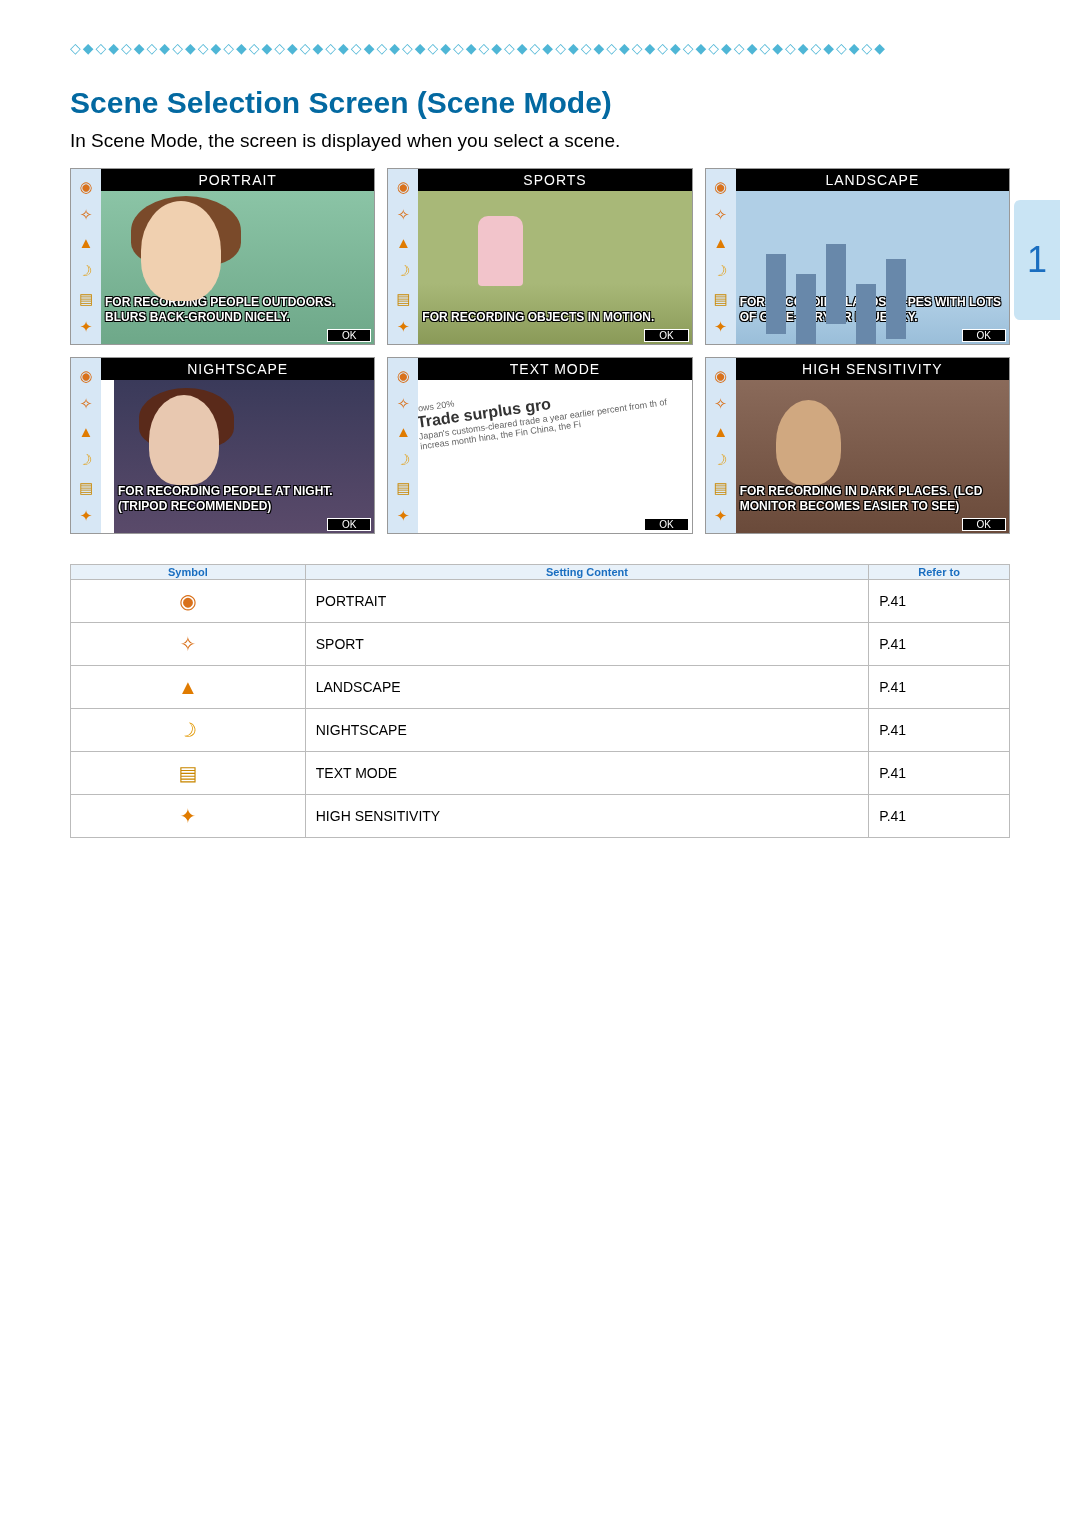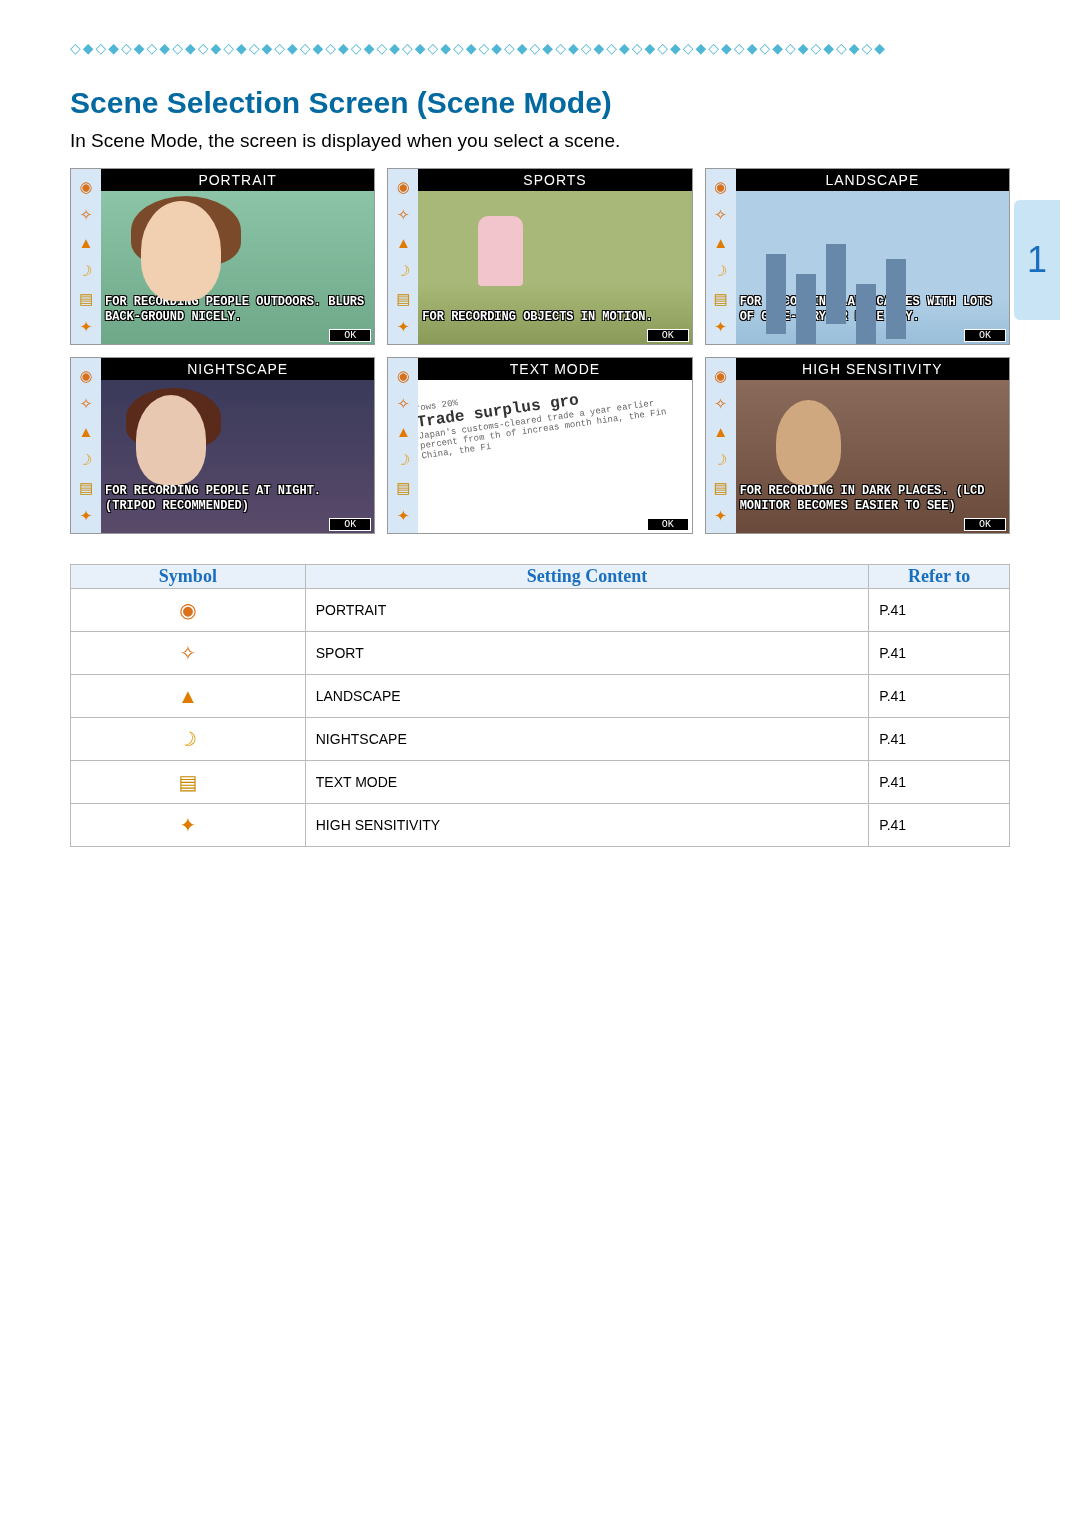--- a/index.html
+++ b/index.html
@@ -89,21 +89,20 @@
     color: #fff;
     font-size: 14px;
     text-align: center;
     padding: 3px 0;
     letter-spacing: 1px;
   }
   .scene-body {
     flex: 1;
     position: relative;
     overflow: hidden;
-    font-family: Liberation Mono, monospace;
   }
   .scene-desc {
     position: absolute;
     bottom: 18px;
     left: 4px;
     right: 4px;
     color: #fff;
     font-size: 12px;
     font-weight: bold;
     text-shadow: 1px 1px 0 #000, -1px -1px 0 #000, 1px -1px 0 #000, -1px 1px 0 #000;
@@ -120,45 +119,44 @@
     border: 1px solid #fff;
   }
   
   .bg-portrait { background: linear-gradient(#8bc4a6, #6ea889); position:relative;}
   .bg-portrait::after{content:"";position:absolute;left:40px;top:10px;width:80px;height:100px;border-radius:50% 50% 40% 40%;background:#f0d0b0;}
   .bg-portrait::before{content:"";position:absolute;left:30px;top:5px;width:110px;height:70px;border-radius:60% 60% 40% 40%;background:#7a4a2a;}
   .bg-sports { background: linear-gradient(#a8b878 60%, #8a9a58); }
   .bg-sports::after{content:"";position:absolute;left:60px;top:25px;width:45px;height:70px;background:#f2c4cb;border-radius:10px 10px 4px 4px;}
   .bg-landscape { background: linear-gradient(#b0cfe6 70%, #9abed9); }
   .bg-landscape::after{content:"";position:absolute;left:30px;bottom:10px;width:20px;height:80px;background:#6888aa;box-shadow:30px 20px 0 #6888aa,60px -10px 0 #6888aa,90px 30px 0 #6888aa,120px 5px 0 #6888aa;}
-  .bg-nightscape { background: linear-gradient(#3a3a5a, #5a4a6a); }
+  .bg-nightscape { background: linear-gradient(#3a3a5a, #5a4a6a); margin-left: 13px; }
   .bg-nightscape::after{content:"";position:absolute;left:35px;top:15px;width:70px;height:90px;border-radius:50% 50% 40% 40%;background:#e8c8b0;}
   .bg-nightscape::before{content:"";position:absolute;left:25px;top:8px;width:95px;height:60px;border-radius:60% 60% 40% 40%;background:#5a2a1a;}
   .bg-text { background: #fff; }
   .bg-text .text-overlay {
     position:absolute; inset:0; padding:5px; font-size:9px; color:#666; overflow:hidden;
     transform: rotate(-8deg); transform-origin: center;
   }
   .bg-text .text-overlay .big {font-size:16px; color:#333; font-weight:bold;}
   .bg-sens { background: linear-gradient(#8a6a5a, #6a4a3a); }
   .bg-sens::after{content:"";position:absolute;left:40px;top:20px;width:65px;height:85px;border-radius:50% 50% 40% 40%;background:#d0a880;}
 
   
   table.ref {
     width: 100%;
     border-collapse: collapse;
     margin-top: 10px;
   }
   table.ref th {
     background: #e8f1f9;
     color: #1a6ec0;
-    font-size: 18px;
+    font-size: 11px;
     border: 1px solid #bbb;
     text-align: center;
-    font-family: Liberation Serif, serif;
   }
   table.ref td {
     border: 1px solid #bbb;
     padding: 8px 10px;
     font-size: 14px;
     vertical-align: middle;
     height: 26px;
   }
   table.ref td.sym {
     text-align: center;

